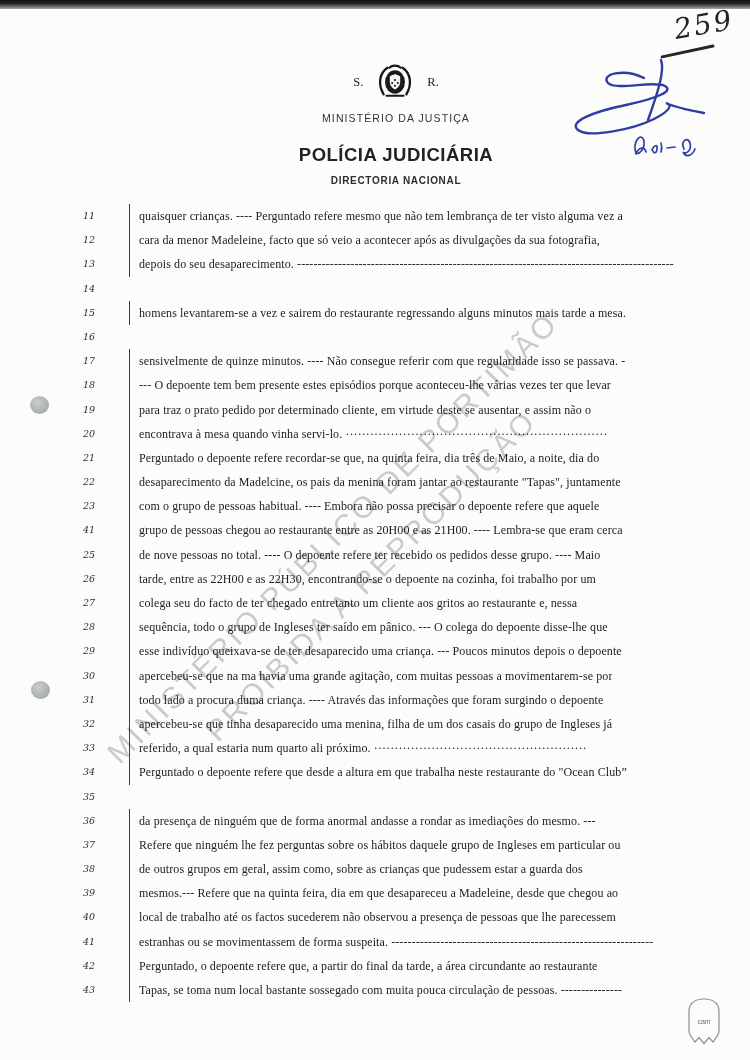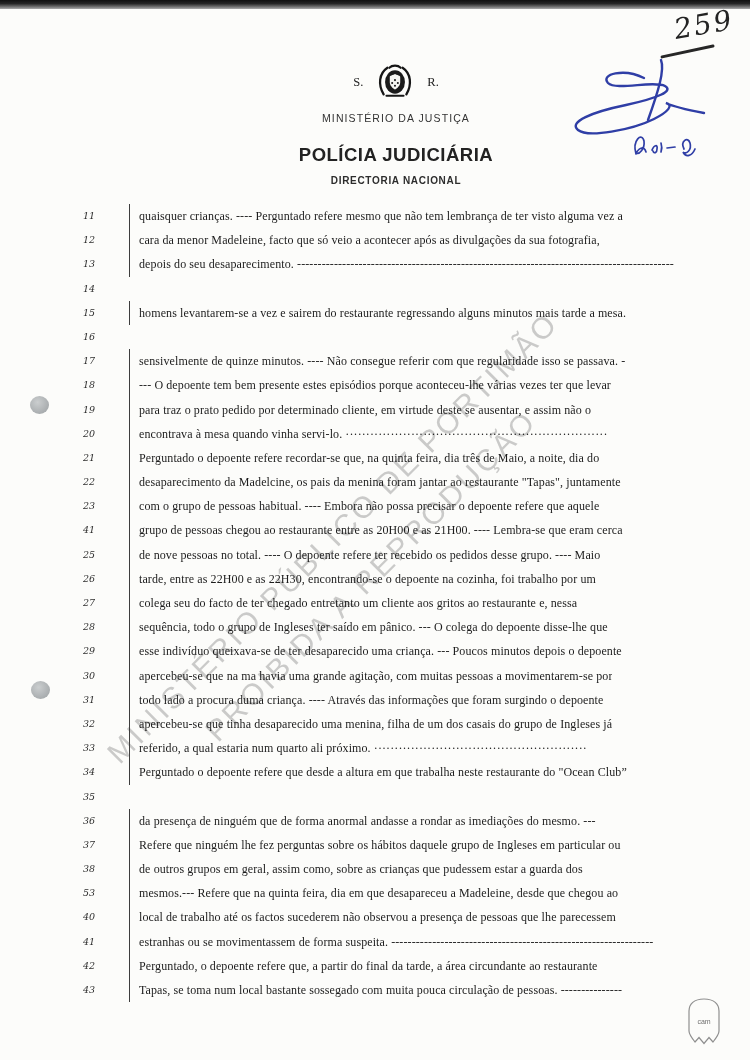--- a/index.html
+++ b/index.html
@@ -234,21 +234,21 @@
   </div>
       <div class="line-row">
     <span class="line-num">37</span>
     <span class="line-text">Refere que ninguém lhe fez perguntas sobre os hábitos daquele grupo de Ingleses em particular ou</span>
   </div>
       <div class="line-row">
     <span class="line-num">38</span>
     <span class="line-text">de outros grupos em geral, assim como, sobre as crianças que pudessem estar a guarda dos</span>
   </div>
       <div class="line-row">
-    <span class="line-num">53</span>
+    <span class="line-num">39</span>
     <span class="line-text">mesmos.--- Refere que na quinta feira, dia em que desapareceu a Madeleine, desde que chegou ao</span>
   </div>
       <div class="line-row">
     <span class="line-num">40</span>
     <span class="line-text">local de trabalho até os factos sucederem não observou a presença de pessoas que lhe parecessem</span>
   </div>
       <div class="line-row">
     <span class="line-num">41</span>
     <span class="line-text">estranhas ou se movimentassem de forma suspeita. ----------------------------------------------------------------</span>
   </div>

